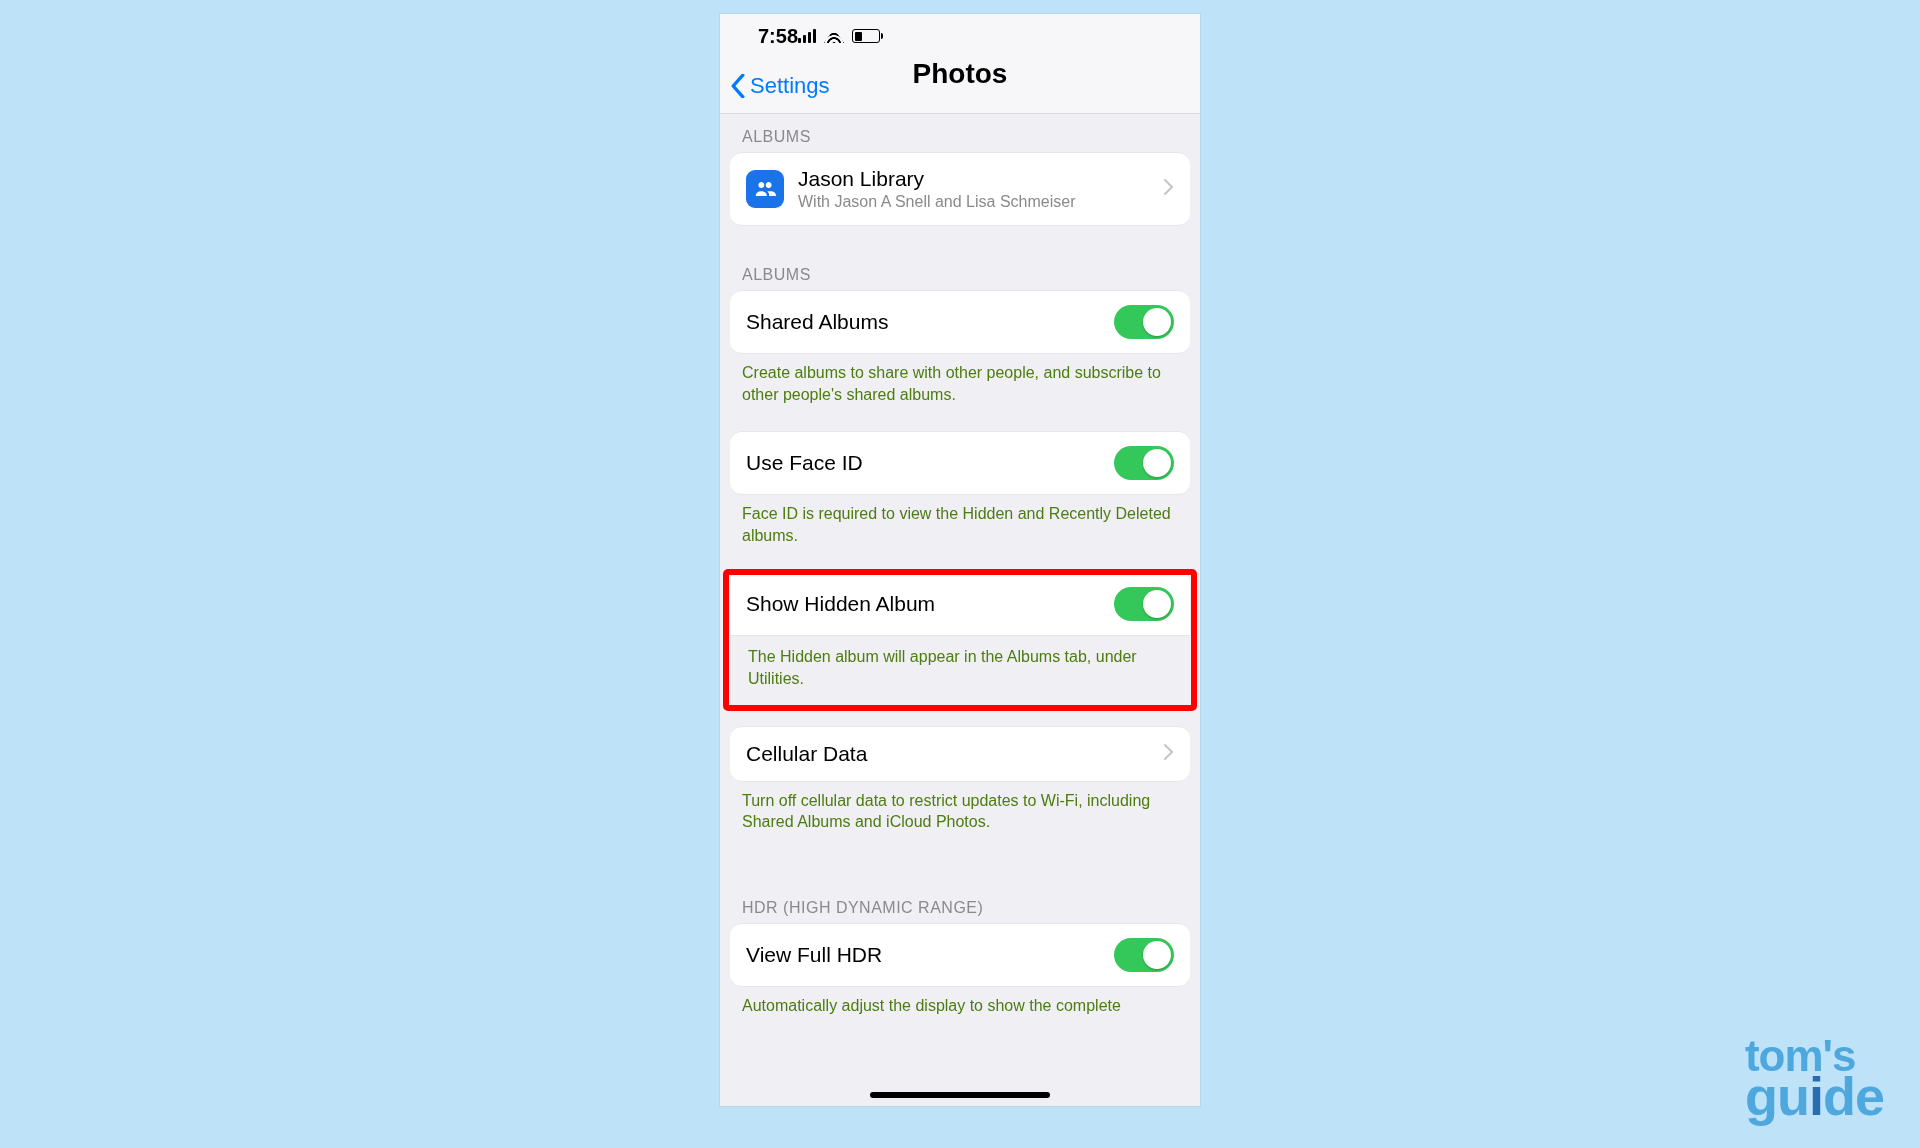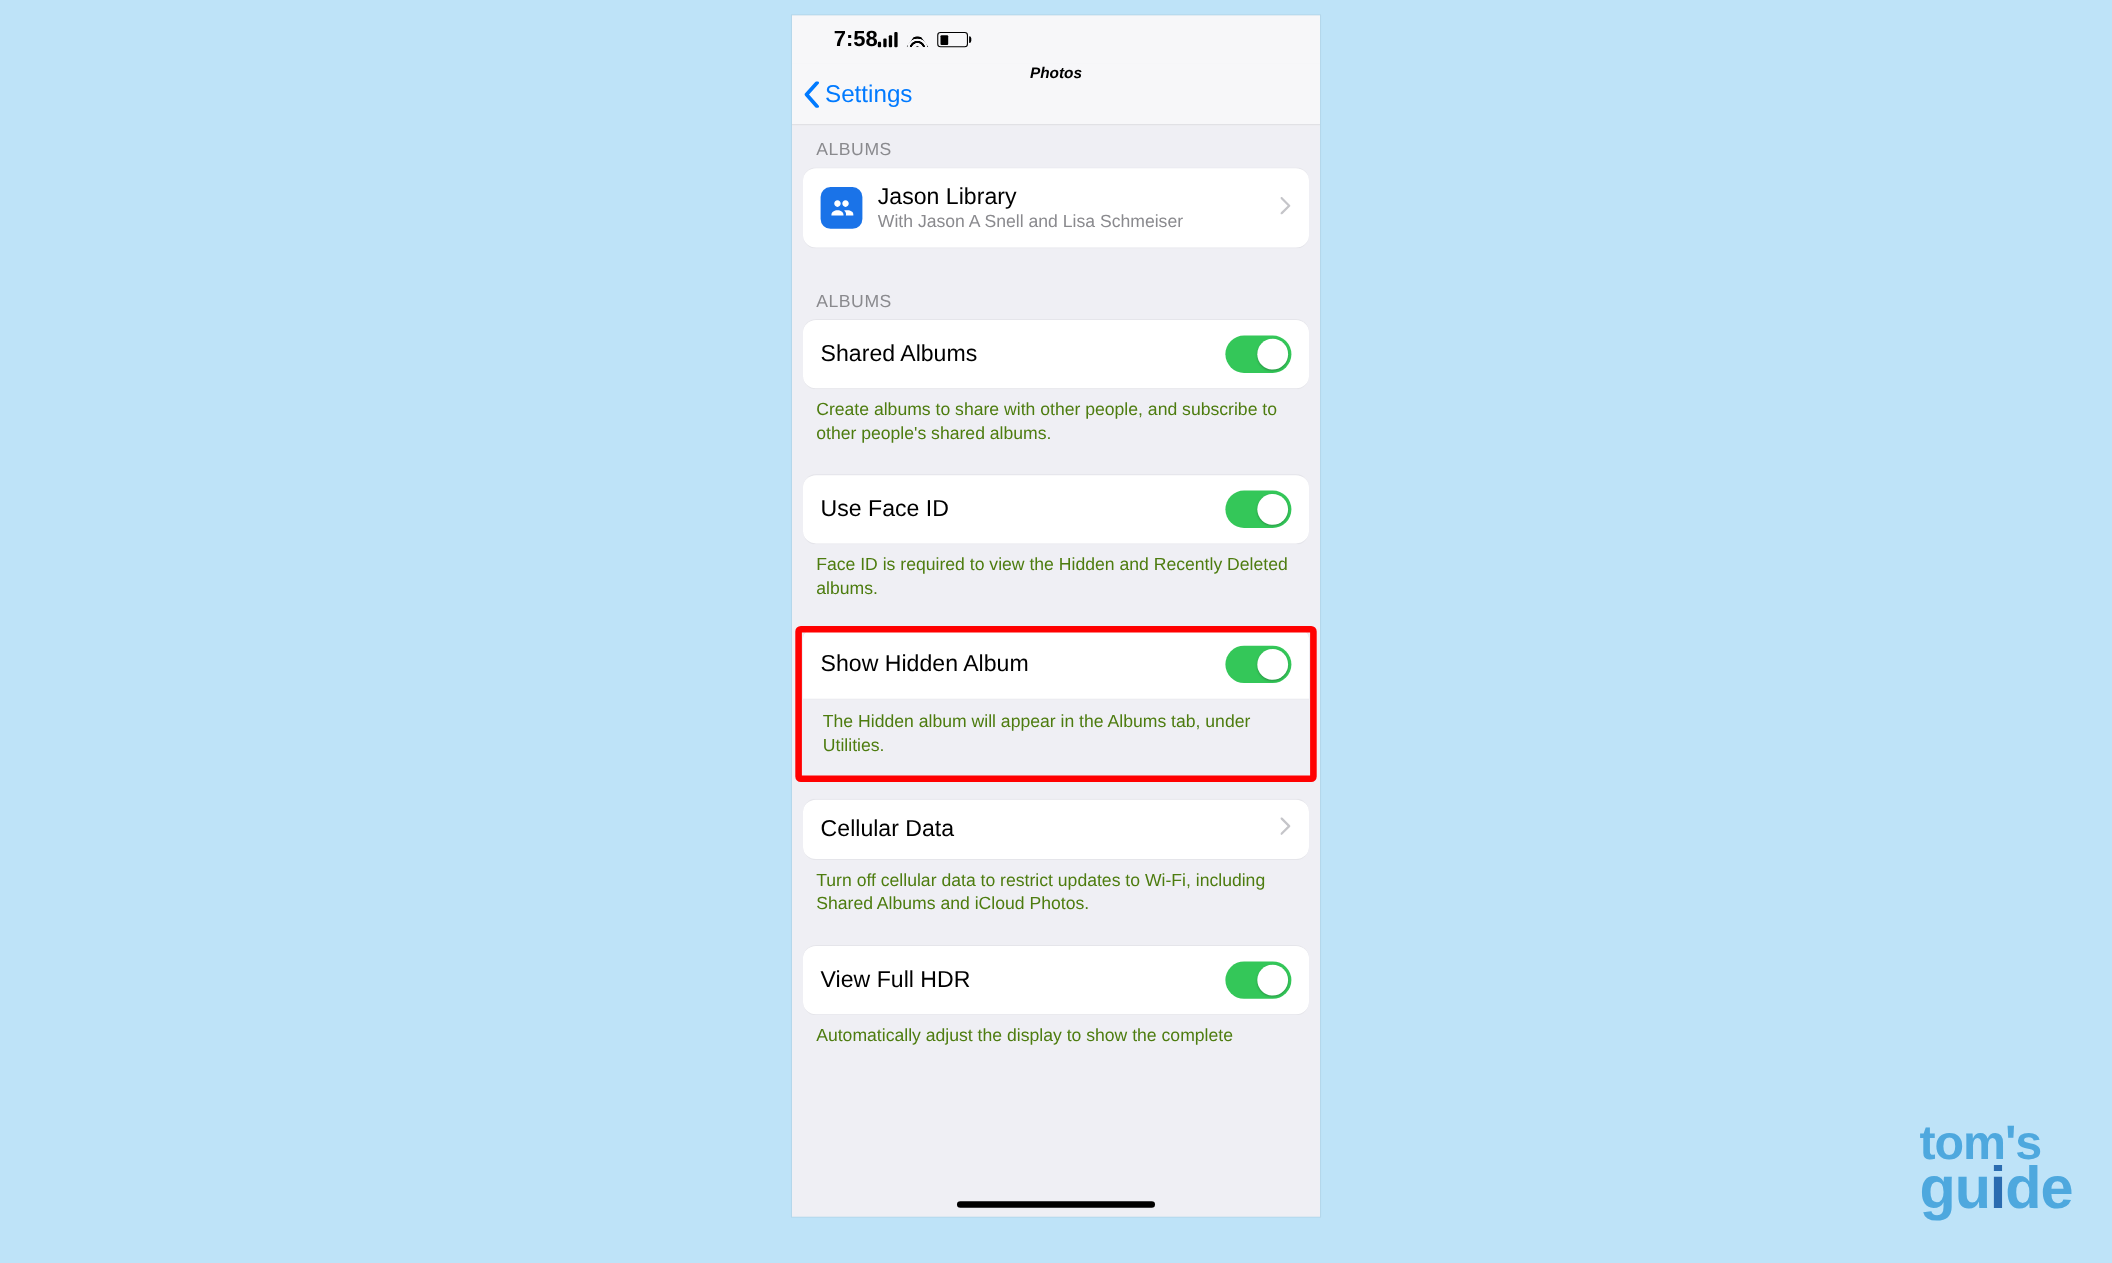--- a/index.html
+++ b/index.html
@@ -9,21 +9,21 @@
     background: #bee3f8;
     width: 1920px;
     height: 1148px;
     position: relative;
     overflow: hidden;
   }
   
   .wm {
     position: absolute;
     right: 36px;
-    bottom: 44px;
+    bottom: 28px;
     color: #4ea8de;
     font-weight: 800;
     letter-spacing: -1px;
     line-height: .85;
     text-align: left;
     user-select: none;
   }
   .wm .l1 { font-size: 44px; }
   .wm .l2 { font-size: 54px; }
   .wm .l2 .em { color: #2b6cb0; }
@@ -80,21 +80,21 @@
     border-bottom: 1px solid #d8d8dd;
     position: relative;
     display:flex; align-items:flex-start; justify-content:center;
   }
   .nav-back {
     position:absolute; left:10px; top:50%; transform:translateY(-50%);
     display:flex; align-items:center; gap:4px;
     color:#007aff; font-size:22px;
   }
   .nav-back svg { width:16px; height:24px; }
-  .nav-title { font-size:14px; font-weight:600; color:#000;font-style:italic; }
+  .nav-title { font-size:28px; font-weight:600; color:#000; }
 
   .content {
     position:absolute;
     top:100px; left:0; right:0; bottom:0;
     overflow:hidden;
     background:#efeff4;
   }
 
   .gheader {
     font-size:16px;
@@ -229,20 +229,21 @@
 
     <div class="cell">
       <span class="title">Cellular Data</span>
       <span class="chevron"><svg viewBox="0 0 10 16">
             <path d="M1 1l7 7-7 7" fill="none" stroke="#c5c5c9" stroke-width="2" stroke-linecap="round" stroke-linejoin="round"></path>
           </svg></span>
     </div>
     <div class="gfooter">Turn off cellular data to restrict updates to Wi-Fi, including Shared Albums and iCloud Photos.</div>
 
 
+    <div class="gheader" style="padding-top:40px">HDR (HIGH DYNAMIC RANGE)</div>
 
     <div class="cell">
       <span class="title">View Full HDR</span>
       <div class="toggle"></div>
     </div>
     <div class="gfooter" style="padding-bottom:8px">Automatically adjust the display to show the complete</div>
 
     <div class="home-ind"></div>
   </div>
 </div>

